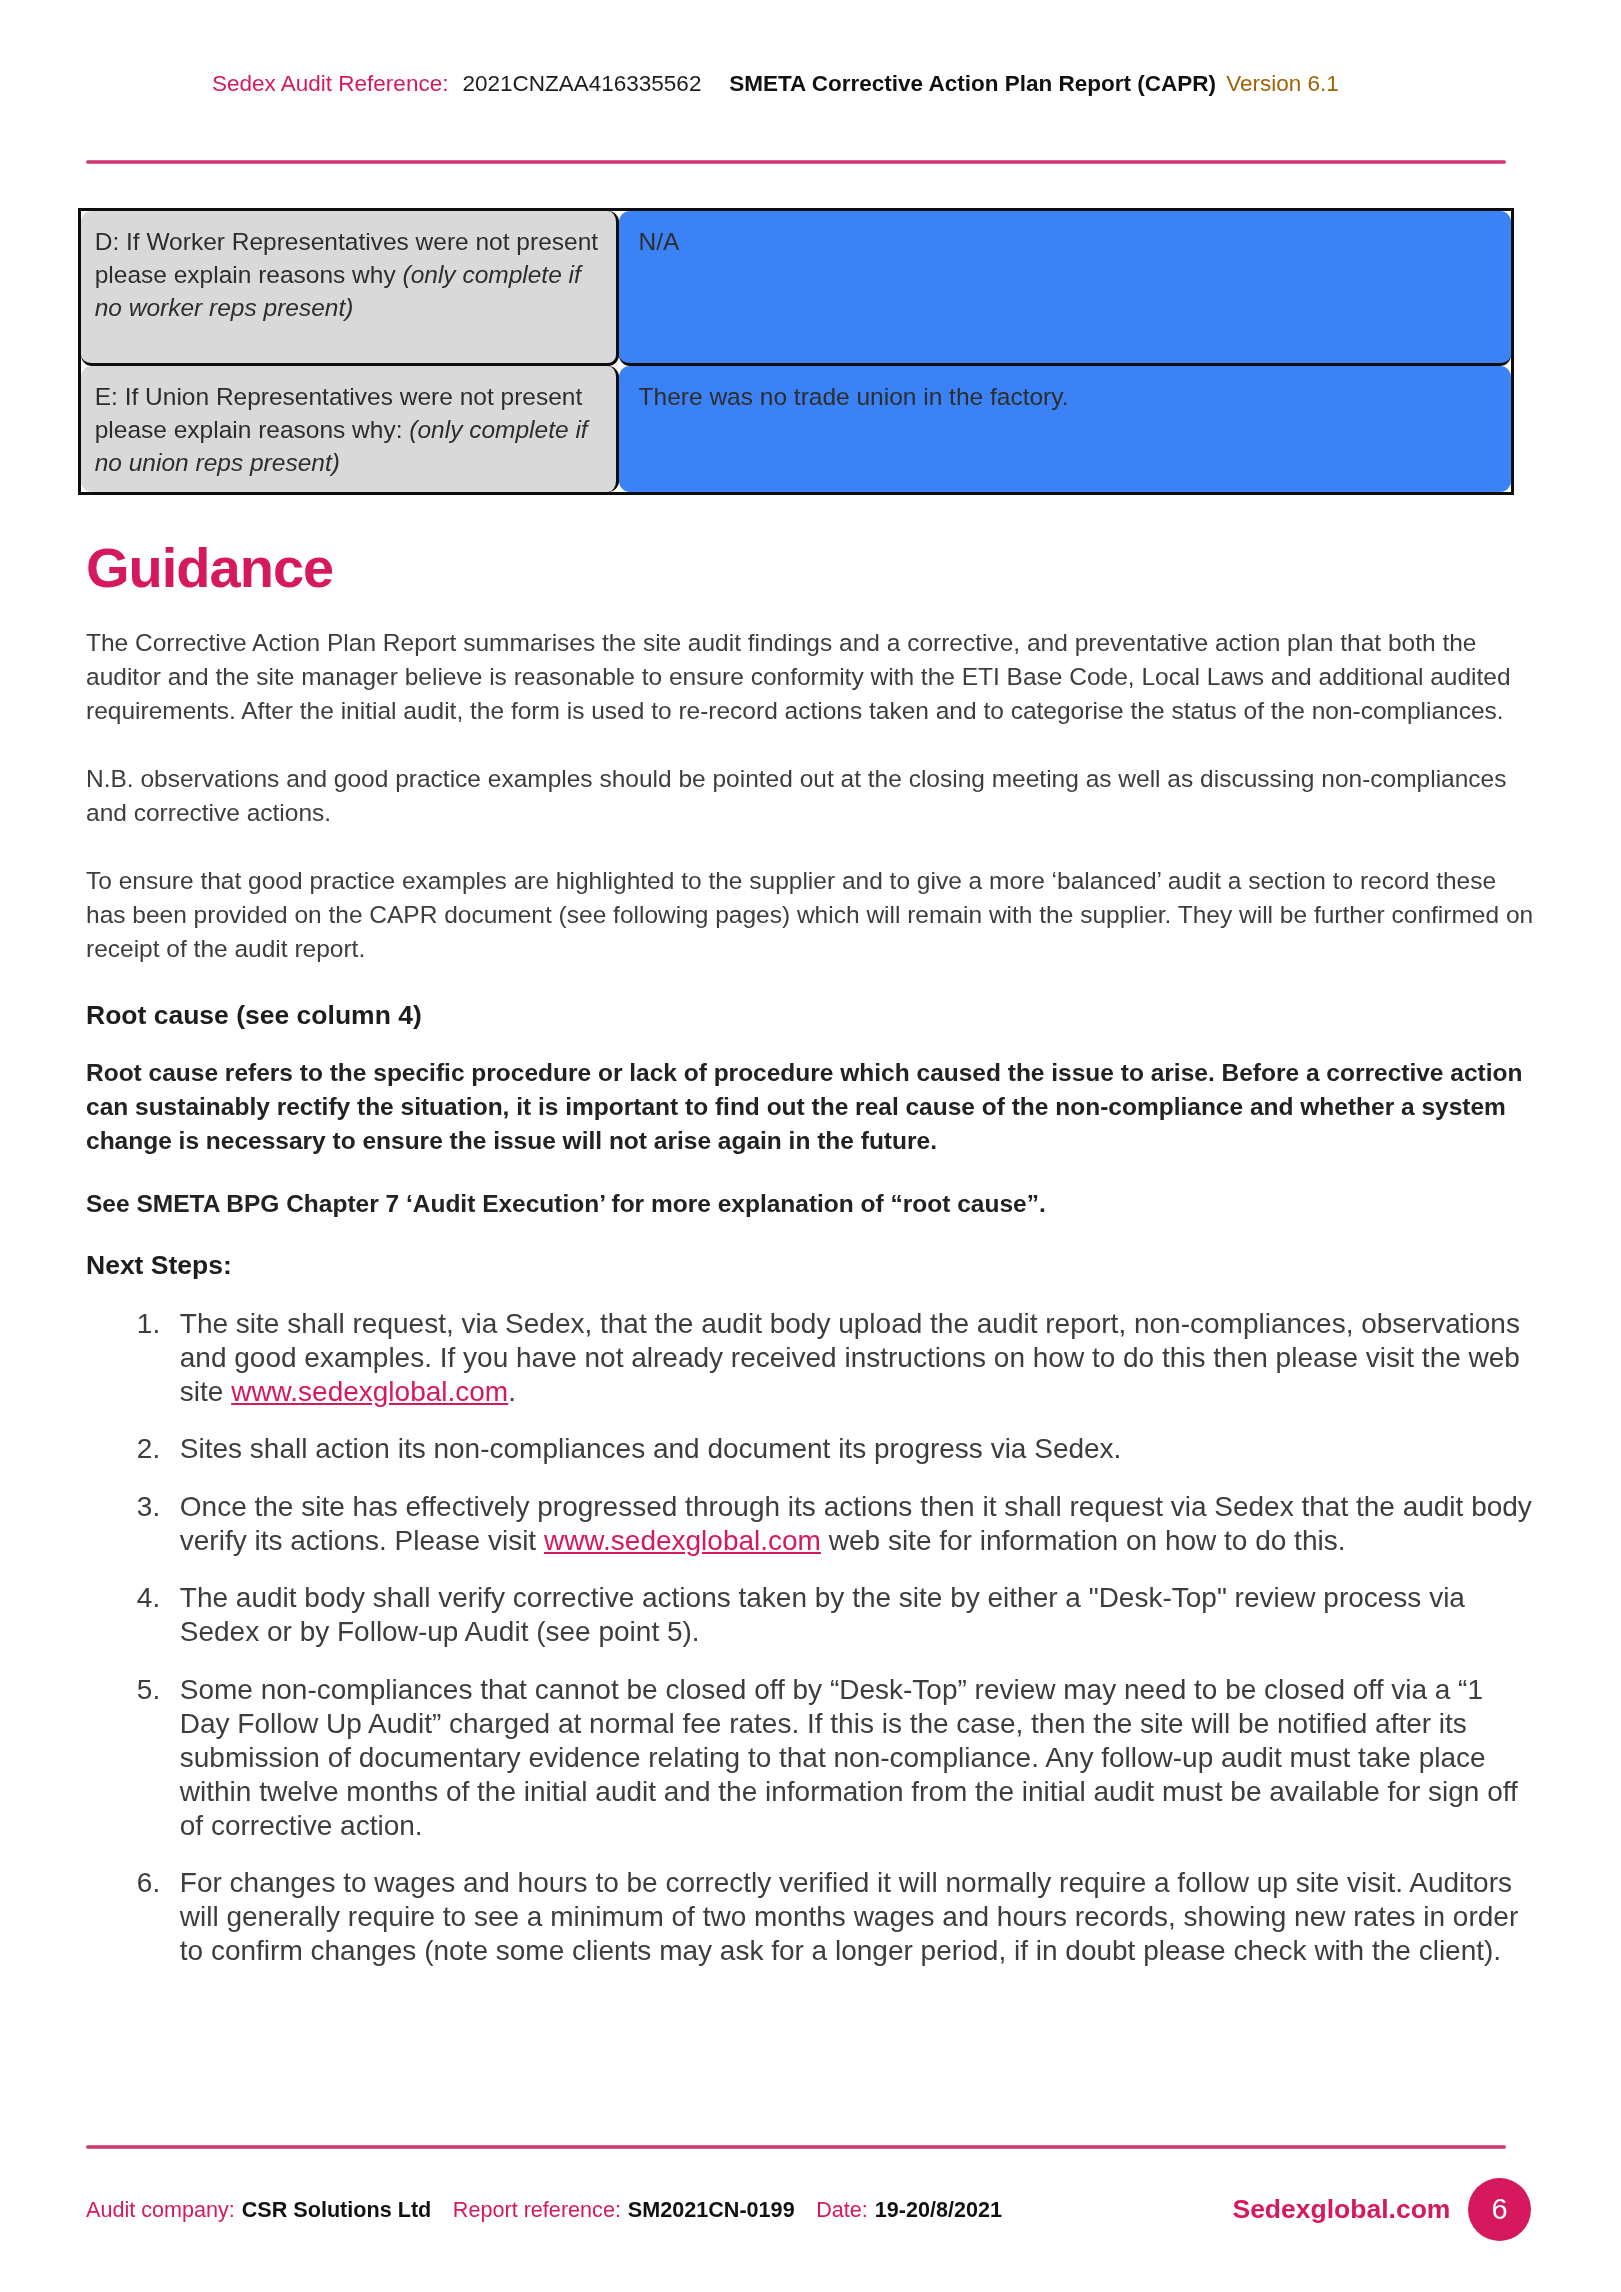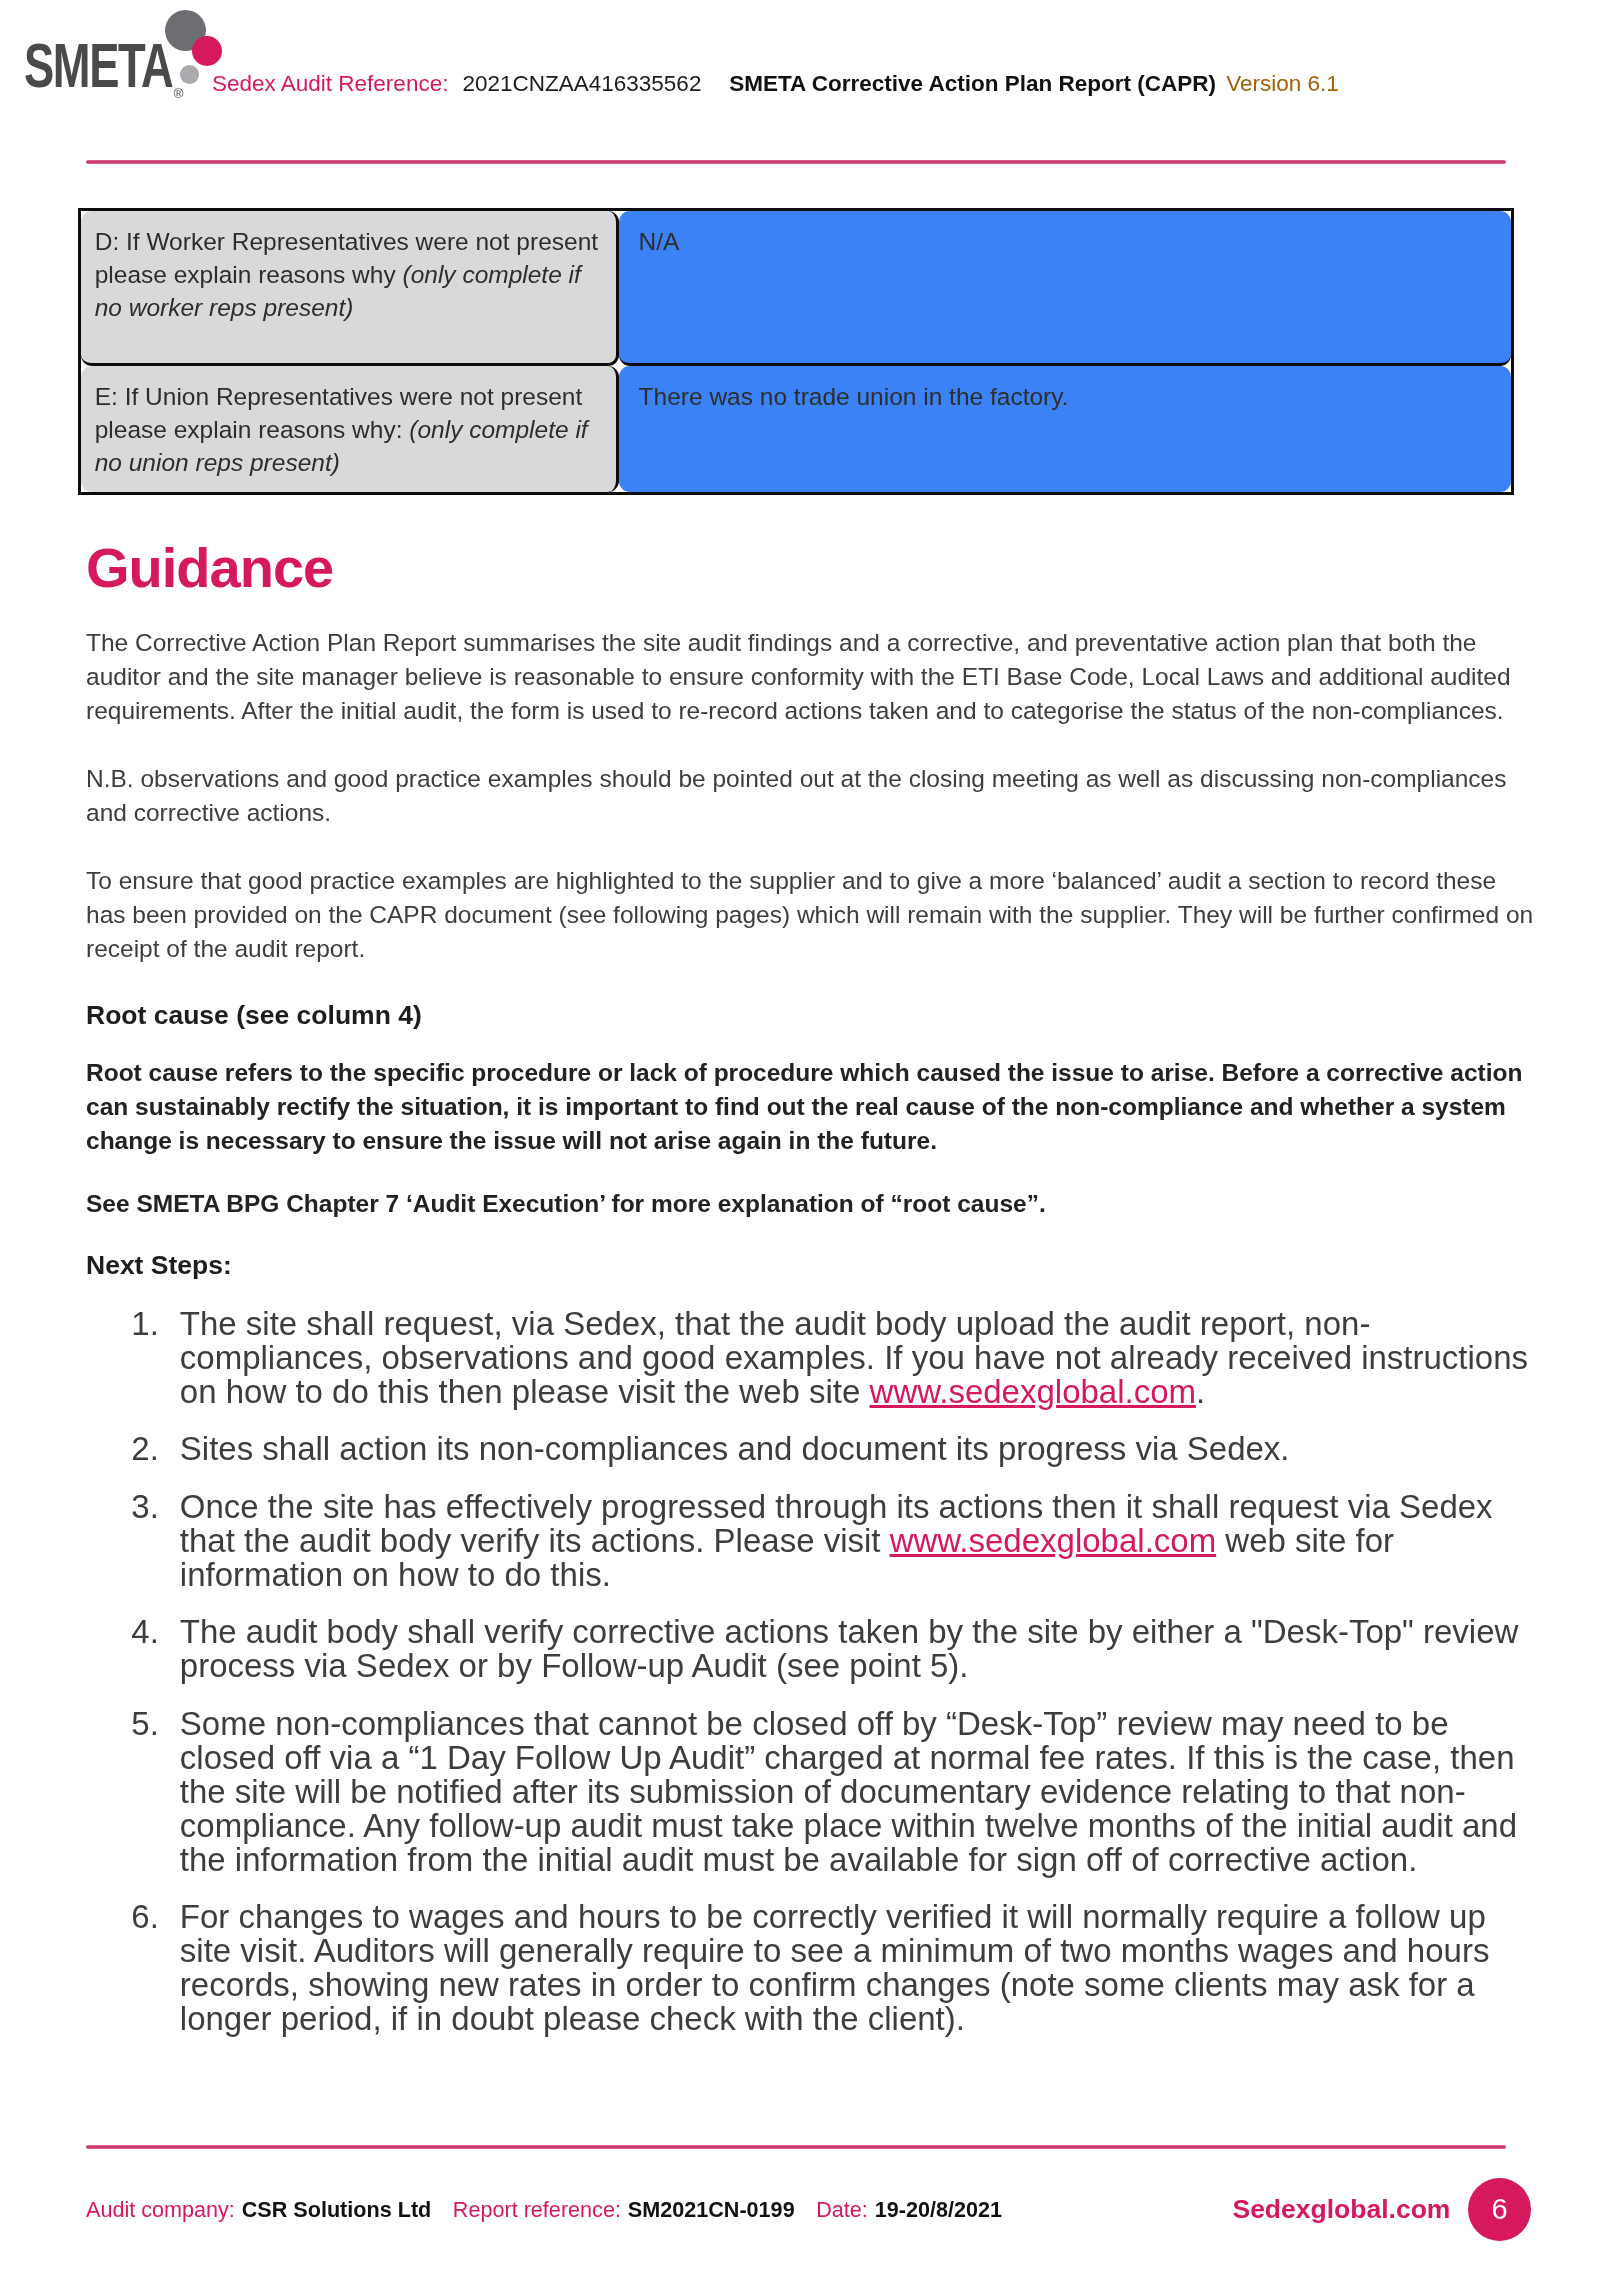--- a/index.html
+++ b/index.html
@@ -55,21 +55,21 @@
 
   
   .content { position:absolute; left:86px; top:535px; width:1451px; }
   .guidance-title {
     margin:0 0 25.5px 0; font-size:56px; font-weight:800; color:#d6185e; letter-spacing:-1px;
   }
   .par { margin:0 0 34px 0; font-size:24.5px; line-height:34px; color:#3d3d3d; }
   .sub-heading { margin:0 0 25.5px 0; font-size:26.5px; font-weight:700; color:#1d1d1d; }
   .par-bold { font-weight:700; color:#222222; margin-bottom:29px; }
   .steps { margin:7.8px 0 0 0; padding-left:82px; }
-  .steps li { font-size:33px; line-height:34px; color:#3d3d3d; margin-bottom:23.5px; padding-left:11.8px; }
+  .steps li { font-size:28px; line-height:34px; color:#3d3d3d; margin-bottom:23.5px; padding-left:11.8px; }
   .doc-link { color:#d6185e; text-decoration:underline; cursor:pointer; }
 
   
   .footer {
     position:absolute; left:86px; right:90px; top:2178px;
     display:flex; justify-content:space-between; align-items:center;
   }
   .footer-left { font-size:21.6px; display:flex; align-items:baseline; white-space:nowrap;text-align:center; }
   .f-label { color:#d6185e; }
   .f-value { color:#111111; font-weight:700; margin-left:6.9px; margin-right:21.6px; }
@@ -78,27 +78,20 @@
   .page-badge {
     width:63px; height:63px; border-radius:50%; background:#d6185e; color:#ffffff;
     display:flex; align-items:center; justify-content:center; font-size:29px; font-weight:500;
   }
 </style>
 </head>
 <body>
 
 <div class="page">
 
-  <div class="logo">
-    <span class="logo-text">SMETA</span>
-    <span class="logo-reg">®</span>
-    <span class="dot dot-dark"></span>
-    <span class="dot dot-pink"></span>
-    <span class="dot dot-light"></span>
-  </div>
 
   <div class="header-line">
     <span class="hl-pink">Sedex Audit Reference:</span>
     <span class="hl-val">2021CNZAA416335562</span>
     <span class="hl-title">SMETA Corrective Action Plan Report (CAPR)</span>
     <span class="hl-ver">Version 6.1</span>
   </div>
 
   <div class="rule-top"></div>
 

